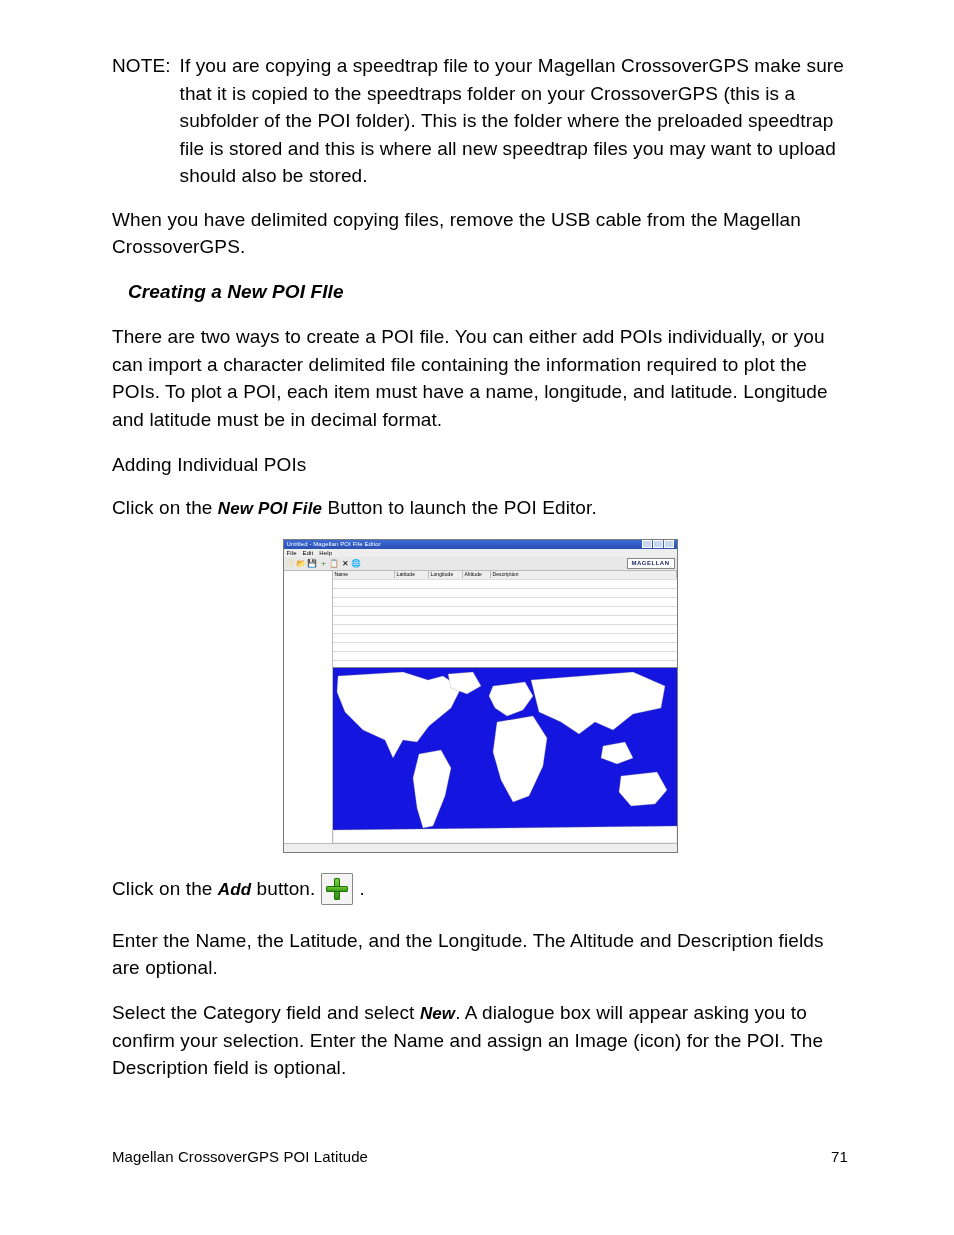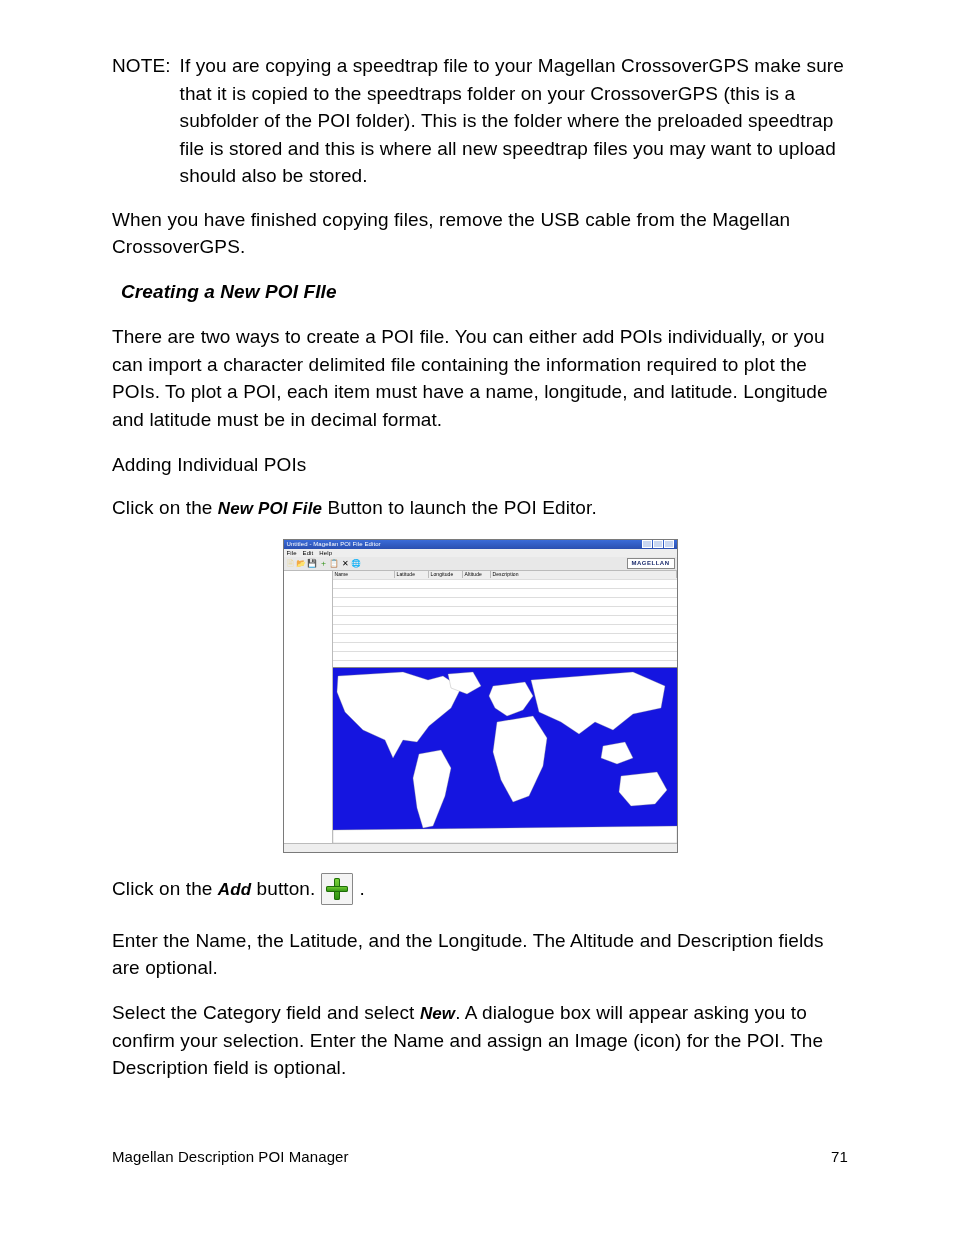--- a/index.html
+++ b/index.html
@@ -30,21 +30,21 @@
   .note-label {
     flex: 0 0 auto;
     padding-right: 4px;
   }
   .note-body {
     padding-left: 5px;
   }
   .heading-italic {
     font-weight: bold;
     font-style: italic;
-    margin: 14px 0 18px 9px;
+    margin: 14px 0 18px 16px;
   }
   .heading-bold {
     font-weight: normal;
     margin: 12px 0 16px 0;
   }
   .inline-bold {
     font-weight: bold;
     font-size: 17px;
     font-style: italic;
   }
@@ -203,21 +203,21 @@
 </head>
 <body>
 
 <div class="page">
 
   <div class="note-block">
     <div class="note-label">NOTE:</div>
     <div class="note-body">If you are copying a speedtrap file to your Magellan CrossoverGPS make sure that it is copied to the speedtraps folder on your CrossoverGPS (this is a subfolder of the POI folder). This is the folder where the preloaded speedtrap file is stored and this is where all new speedtrap files you may want to upload should also be stored.</div>
   </div>
 
-  <p>When you have finished copying files, remove the USB cable from the Magellan CrossoverGPS.</p>
+  <p>When you have delimited copying files, remove the USB cable from the Magellan CrossoverGPS.</p>
 
   <p class="heading-italic">Creating a New POI FIle</p>
 
   <p>There are two ways to create a POI file. You can either add POIs individually, or you can import a character delimited file containing the information required to plot the POIs. To plot a POI, each item must have a name, longitude, and latitude. Longitude and latitude must be in decimal format.</p>
 
   <p class="heading-bold">Adding Individual POIs</p>
 
   <p>
     <span>Click on the </span><span class="inline-bold">New POI File</span><span> Button to launch the POI Editor.</span>
   </p>
@@ -305,17 +305,17 @@
     <span>.</span>
   </div>
 
   <p>Enter the Name, the Latitude, and the Longitude. The Altitude and Description fields are optional.</p>
 
   <p>
     <span>Select the Category field and select </span><span class="inline-bold">New</span><span>. A dialogue box will appear asking you to confirm your selection. Enter the Name and assign an Image (icon) for the POI. The Description field is optional.</span>
   </p>
 
   <div class="footer">
-    <span>Magellan Description POI Manager</span>
+    <span>Magellan CrossoverGPS POI Latitude</span>
     <span>71</span>
   </div>
 
 </div>
 
 </body></html>

